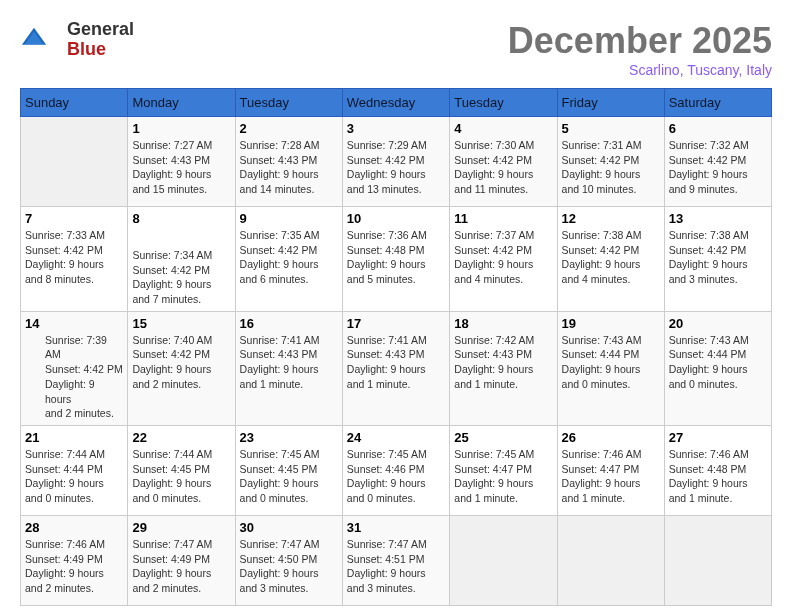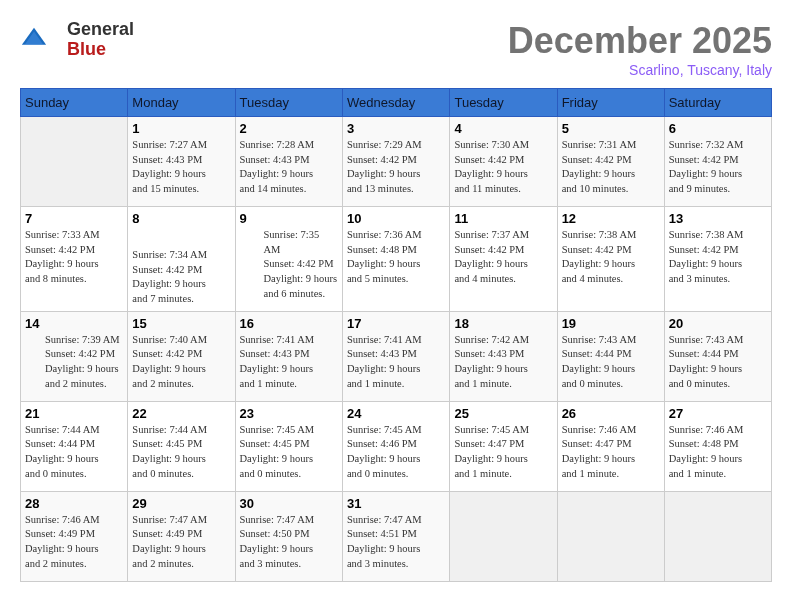--- a/index.html
+++ b/index.html
@@ -78,21 +78,20 @@
     .day-num {
       font-weight: bold;
       font-size: 13px;
       display: block;
       margin-bottom: 2px;
     }
     .day-info {
       color: #333;
       font-size: 10.5px;
       line-height: 1.4;
-      font-family: Liberation Serif, serif;
     }
     tbody tr:nth-child(odd) td {
       background-color: #f9f9f9;
     }
     tbody tr:nth-child(even) td {
       background-color: #fff;
     }
     .empty-cell {
       background-color: #f0f0f0 !important;
     }
@@ -185,21 +184,21 @@
         </td>
         <td>
           <span class="day-num">8</span>
           <div class="day-info" style="white-space: pre-line; margin-top: 22px;">Sunrise: 7:34 AM
 Sunset: 4:42 PM
 Daylight: 9 hours
 and 7 minutes.</div>
         </td>
         <td>
           <span class="day-num">9</span>
-          <div class="day-info" style="white-space: pre-line; margin-left: 24px;">Sunrise: 7:35 AM
+          <div class="day-info" style="white-space: pre-line;">Sunrise: 7:35 AM
 Sunset: 4:42 PM
 Daylight: 9 hours
 and 6 minutes.</div>
         </td>
         <td>
           <span class="day-num">10</span>
           <div class="day-info" style="white-space: pre-line;">Sunrise: 7:36 AM
 Sunset: 4:48 PM
 Daylight: 9 hours
 and 5 minutes.</div>

